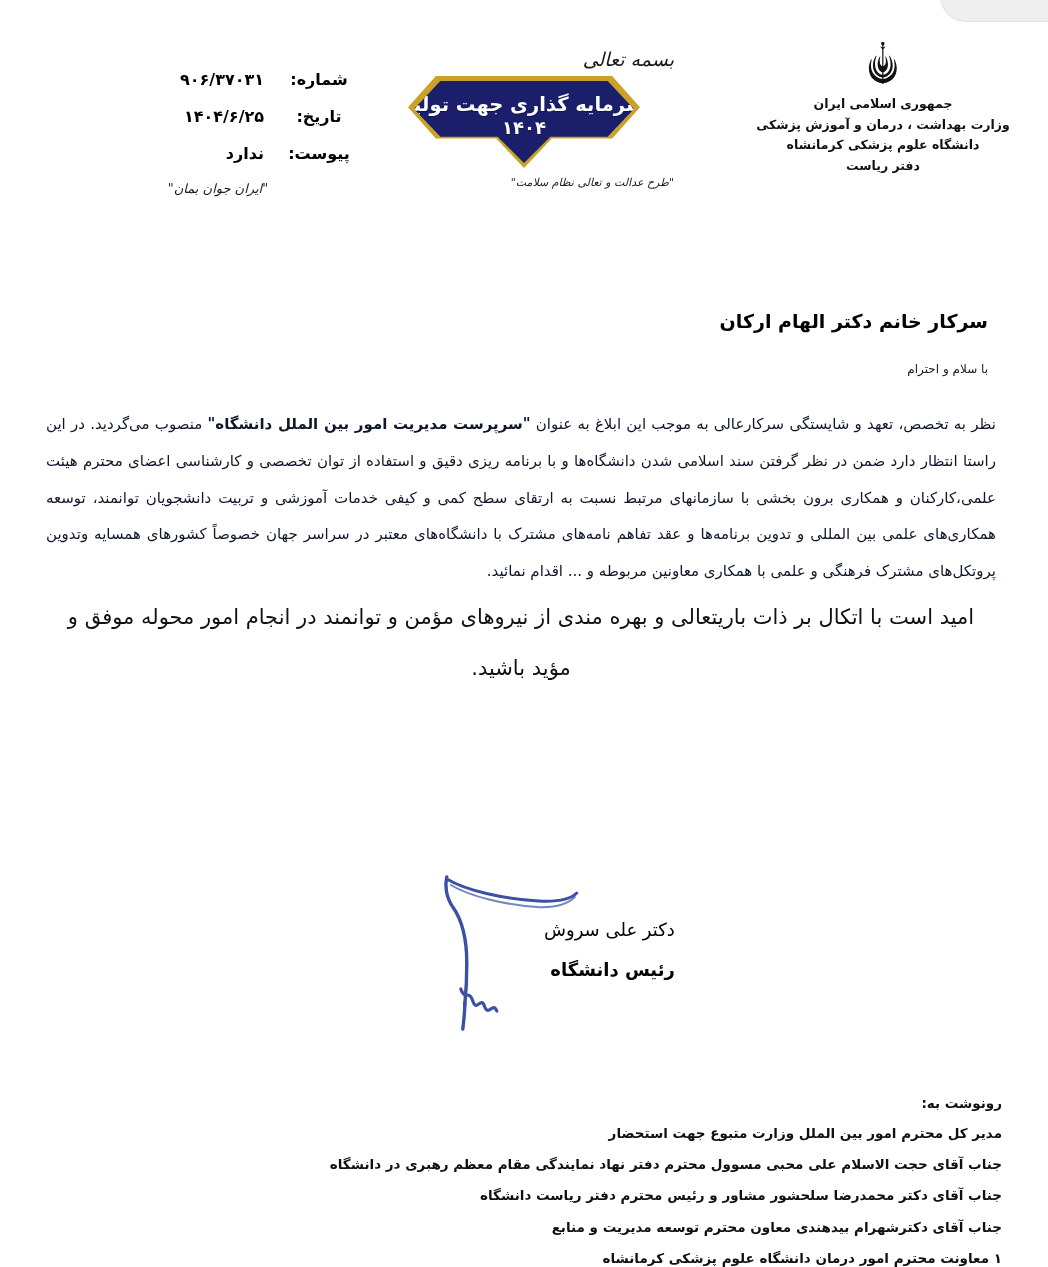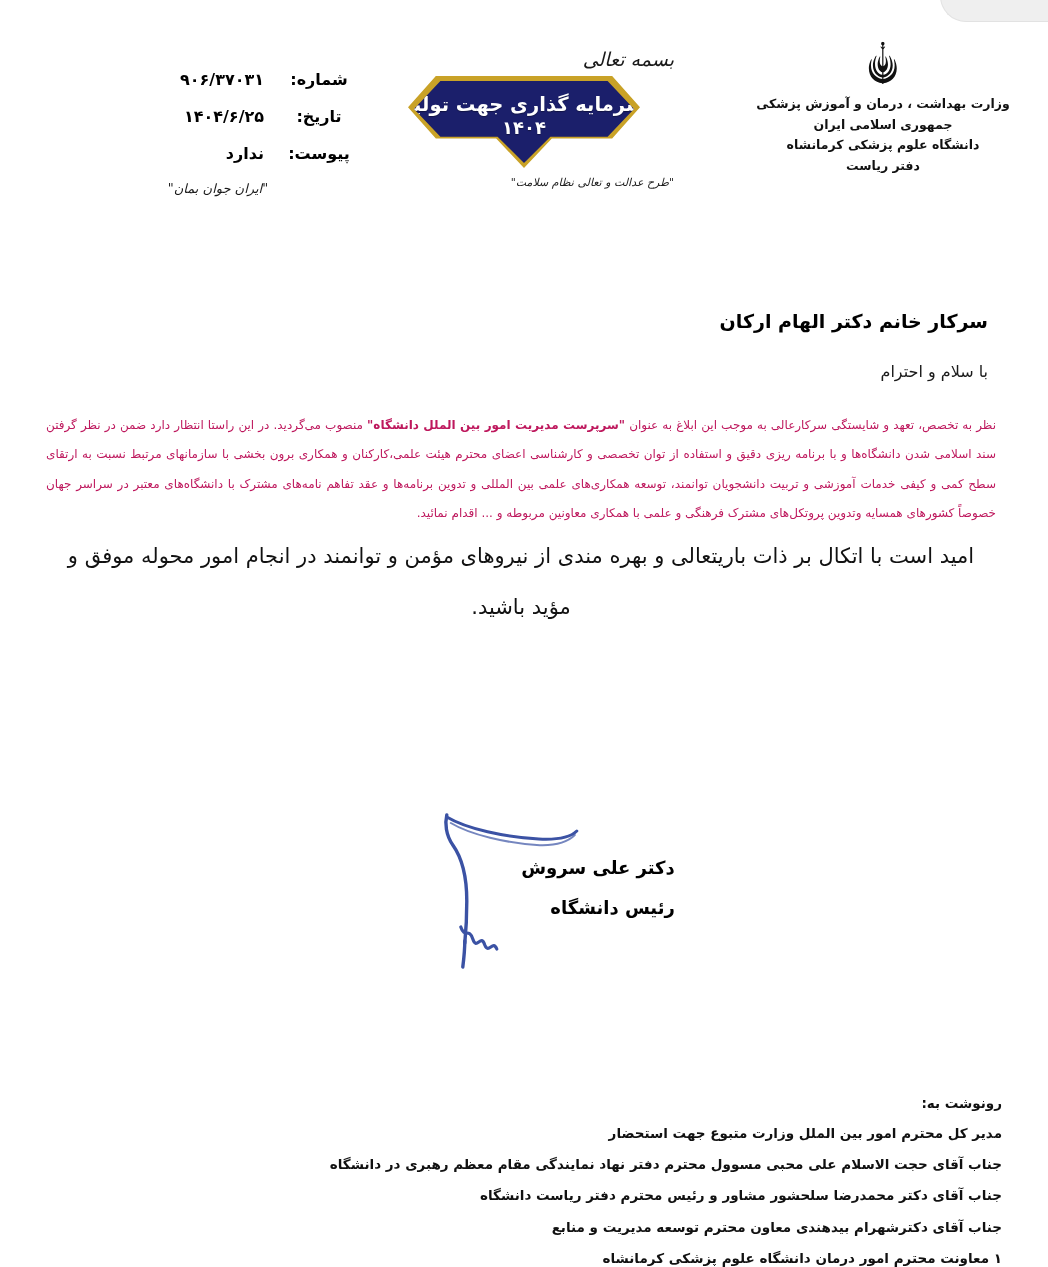--- a/index.html
+++ b/index.html
@@ -185,33 +185,33 @@
     color: #000;
     margin-bottom: 30px;
   }
   .addressee-role {
     font-size: 19px;
     font-weight: bold;
     color: #000;
     margin-bottom: 38px;
   }
   .greeting {
-    font-size: 16px;
+    font-size: 12px;
     color: #1a1a1a;
     margin-bottom: 30px;
   }
 
   
   .body-text {
     padding: 0 52px 0 46px;
     text-align: justify;
     text-align-last: right;
-    font-size: 12px;
+    font-size: 15px;
     line-height: 2.45;
-    color: #be185d;
+    color: #0f172a;
     direction: rtl;
   }
   .body-text p { margin: 0 0 2px 0; }
   .body-text b { font-weight: bold; }
   .closing-line {
     padding: 0 52px 0 46px;
     text-align: center;
     font-size: 21px;
     line-height: 2.45;
     color: #111;
@@ -238,21 +238,21 @@
     top: 0;
     width: 180px;
     height: 180px;
     pointer-events: none;
   }
   .sig-name {
     position: absolute;
     right: 0;
     top: 56px;
     font-size: 18px;
-    font-weight: bold;
+    font-weight: normal;
     color: #000;
     white-space: nowrap;
   }
   .sig-title {
     position: absolute;
     right: 0;
     top: 96px;
     font-size: 18px;
     font-weight: bold;
     color: #000;
@@ -290,22 +290,22 @@
 <div class="ui-corner"></div>
 
 <div class="page">
 
   <div class="header">
 
     <div class="org-block">
       <svg class="emblem" viewBox="0 0 100 100">
         <path fill="#111" d="M50 8 c-2.5 0-4 1.6-4 4.2 0 2 1 3.4 2.3 4.1 l0 4.6 -2.6-2.2 c-.6-.5-1.4.2-1 .9 l3.6 5.1 0 36.5 c-3 -1 -5.4 -4.6 -5.4 -10.7 0 -5 1.2 -9.4 1.2 -9.4 .2 -.9 -.9 -1.3 -1.3 -.5 0 0 -4.4 8 -4.4 16.2 0 9.6 4.6 15.8 9.9 17.6 l0 5.7 c-8.6 -2 -15.6 -10.6 -15.6 -23.3 0 -9.2 3.3 -17.4 3.3 -17.4 .3 -.9 -.8 -1.4 -1.3 -.6 0 0 -6.6 10 -6.6 20.9 0 14.6 9.2 24.2 20.2 26 l0 3.3 c-13.2 -1.9 -24.4 -12.9 -24.4 -29.4 0 -6.6 1.6 -12.3 1.6 -12.3 .3 -.9 -.9 -1.3 -1.3 -.5 0 0 -4.9 9.3 -4.9 19.3 0 18.2 13 30.5 29 32.3 l0 3.3 2.6 0 0 -3.3 c16 -1.8 29 -14.1 29 -32.3 0 -10 -4.9 -19.3 -4.9 -19.3 -.4 -.8 -1.6 -.4 -1.3 .5 0 0 1.6 5.7 1.6 12.3 0 16.5 -11.2 27.5 -24.4 29.4 l0 -3.3 c11 -1.8 20.2 -11.4 20.2 -26 0 -10.9 -6.6 -20.9 -6.6 -20.9 -.5 -.8 -1.6 -.3 -1.3 .6 0 0 3.3 8.2 3.3 17.4 0 12.7 -7 21.3 -15.6 23.3 l0 -5.7 c5.3 -1.8 9.9 -8 9.9 -17.6 0 -8.2 -4.4 -16.2 -4.4 -16.2 -.4 -.8 -1.5 -.4 -1.3 .5 0 0 1.2 4.4 1.2 9.4 0 6.1 -2.4 9.7 -5.4 10.7 l0 -36.5 3.6 -5.1 c.4 -.7 -.4 -1.4 -1 -.9 l-2.6 2.2 0 -4.6 c1.3 -.7 2.3 -2.1 2.3 -4.1 0 -2.6 -1.5 -4.2 -4 -4.2 z"></path>
       </svg>
+      <div class="org-line">جمهوری اسلامی ایران</div>
       <div class="org-line">وزارت بهداشت ، درمان و آموزش پزشکی</div>
-      <div class="org-line">جمهوری اسلامی ایران</div>
       <div class="org-line">دانشگاه علوم پزشکی کرمانشاه</div>
       <div class="org-line">دفتر ریاست</div>
     </div>
 
     <div class="center-block">
       <div class="besmeh">بسمه تعالی</div>
       <div class="banner-wrap">
         <div class="banner-outer"></div>
         <div class="banner-inner">
           <div class="banner-text">سرمایه گذاری جهت تولید</div>

